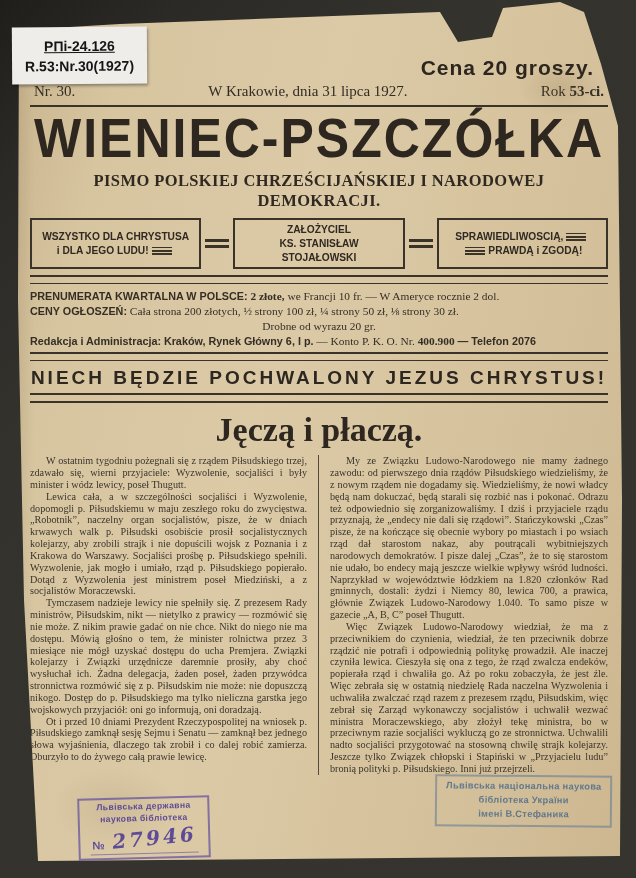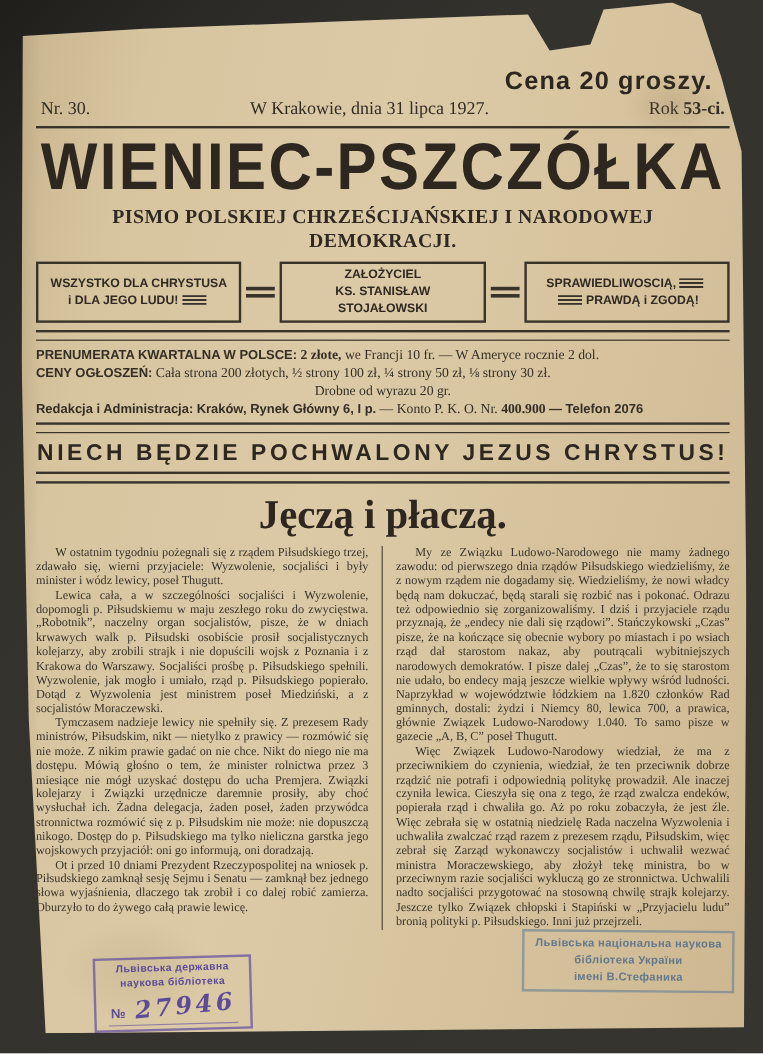--- a/index.html
+++ b/index.html
@@ -167,20 +167,24 @@
         </div>
         <div class="col col-right">
           <p>My ze Związku Ludowo-Narodowego nie mamy żadnego zawodu: od pierwszego dnia rządów Piłsudskiego wiedzieliśmy, że z nowym rządem nie dogadamy się. Wiedzieliśmy, że nowi władcy będą nam dokuczać, będą starali się rozbić nas i pokonać. Odrazu też odpowiednio się zorganizowaliśmy. I dziś i przyjaciele rządu przyznają, że „endecy nie dali się rządowi”. Stańczykowski „Czas” pisze, że na kończące się obecnie wybory po miastach i po wsiach rząd dał starostom nakaz, aby poutrącali wybitniejszych narodowych demokratów. I pisze dalej „Czas”, że to się starostom nie udało, bo endecy mają jeszcze wielkie wpływy wśród ludności. Naprzykład w województwie łódzkiem na 1.820 członków Rad gminnych, dostali: żydzi i Niemcy 80, lewica 700, a prawica, głównie Związek Ludowo-Narodowy 1.040. To samo pisze w gazecie „A, B, C” poseł Thugutt.</p>
           <p>Więc Związek Ludowo-Narodowy wiedział, że ma z przeciwnikiem do czynienia, wiedział, że ten przeciwnik dobrze rządzić nie potrafi i odpowiednią politykę prowadził. Ale inaczej czyniła lewica. Cieszyła się ona z tego, że rząd zwalcza endeków, popierała rząd i chwaliła go. Aż po roku zobaczyła, że jest źle. Więc zebrała się w ostatnią niedzielę Rada naczelna Wyzwolenia i uchwaliła zwalczać rząd razem z prezesem rządu, Piłsudskim, więc zebrał się Zarząd wykonawczy socjalistów i uchwalił wezwać ministra Moraczewskiego, aby złożył tekę ministra, bo w przeciwnym razie socjaliści wykluczą go ze stronnictwa. Uchwalili nadto socjaliści przygotować na stosowną chwilę strajk kolejarzy. Jeszcze tylko Związek chłopski i Stapiński w „Przyjacielu ludu” bronią polityki p. Piłsudskiego. Inni już przejrzeli.</p>
         </div>
       </div>
 
     </div>
   </div>
 
+  <div class="catalog-label">
+    <div class="u">РПі-24.126</div>
+    <div>R.53:Nr.30(1927)</div>
+  </div>
 
   <div class="stamp-left">
     <div>Львівська державна</div>
     <div>наукова бібліотека</div>
     <div class="numrow">
       <span class="no">№</span>
       <span class="handnum">27946</span>
     </div>
   </div>
 

